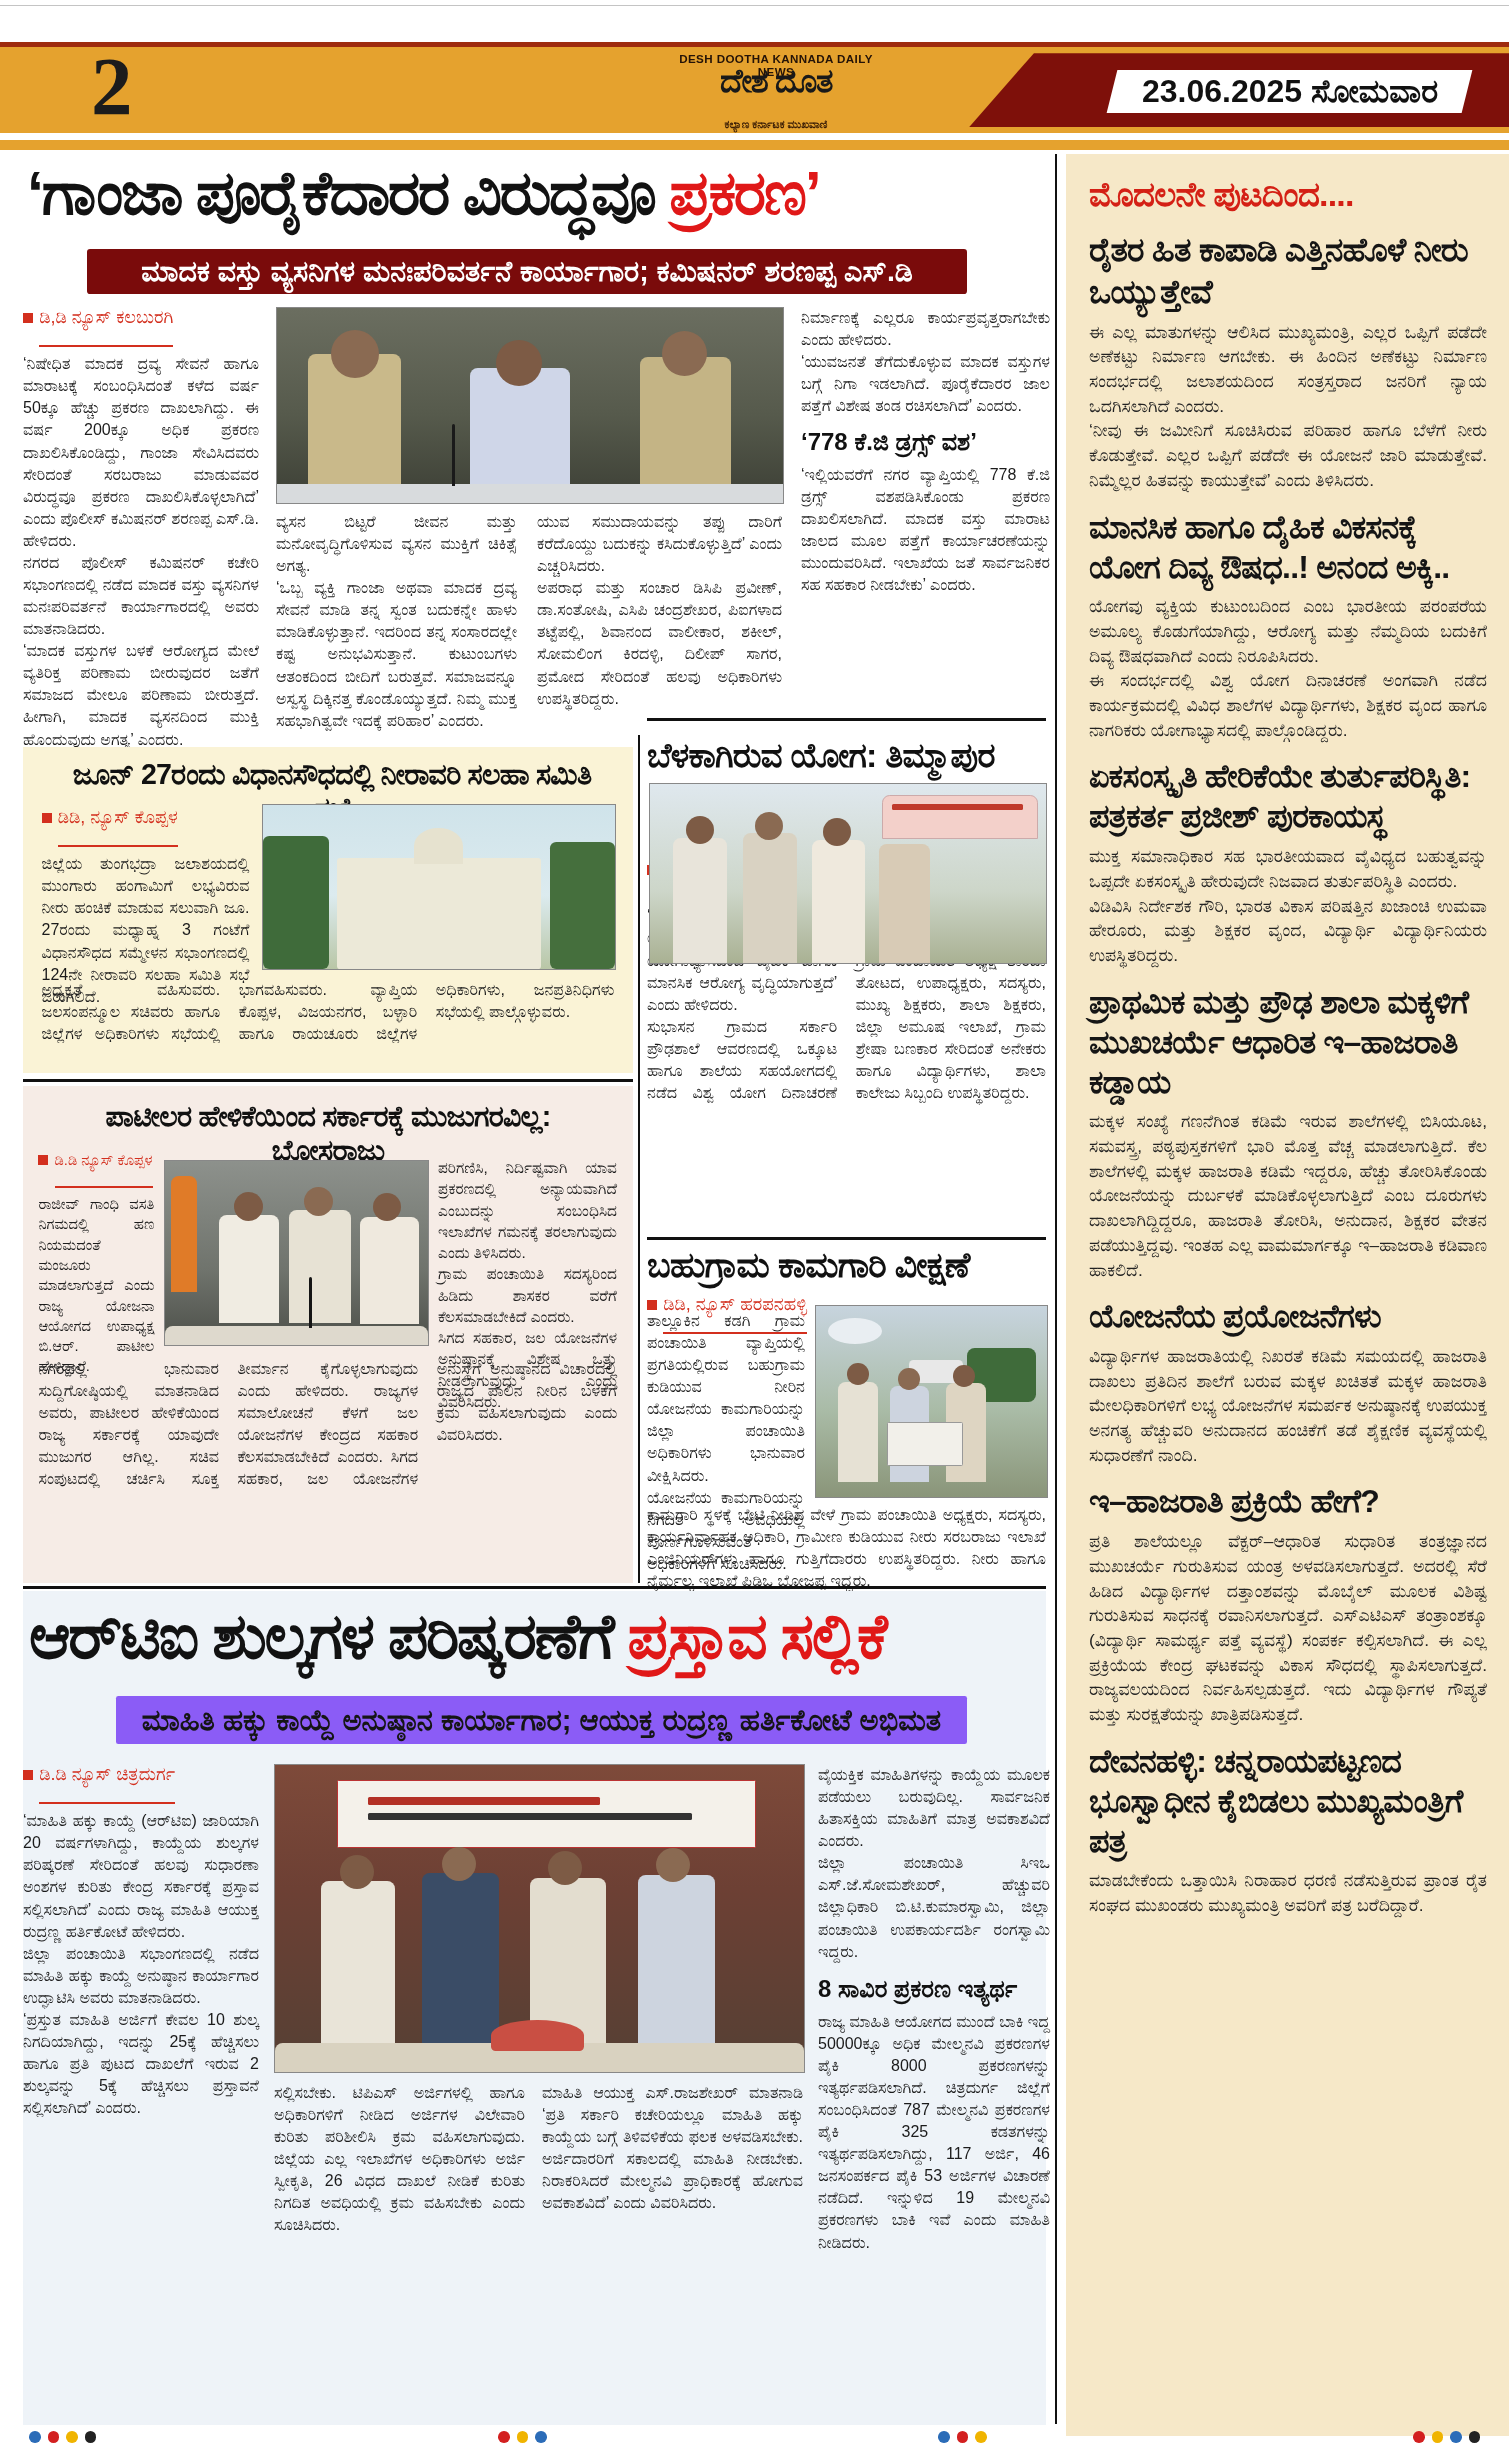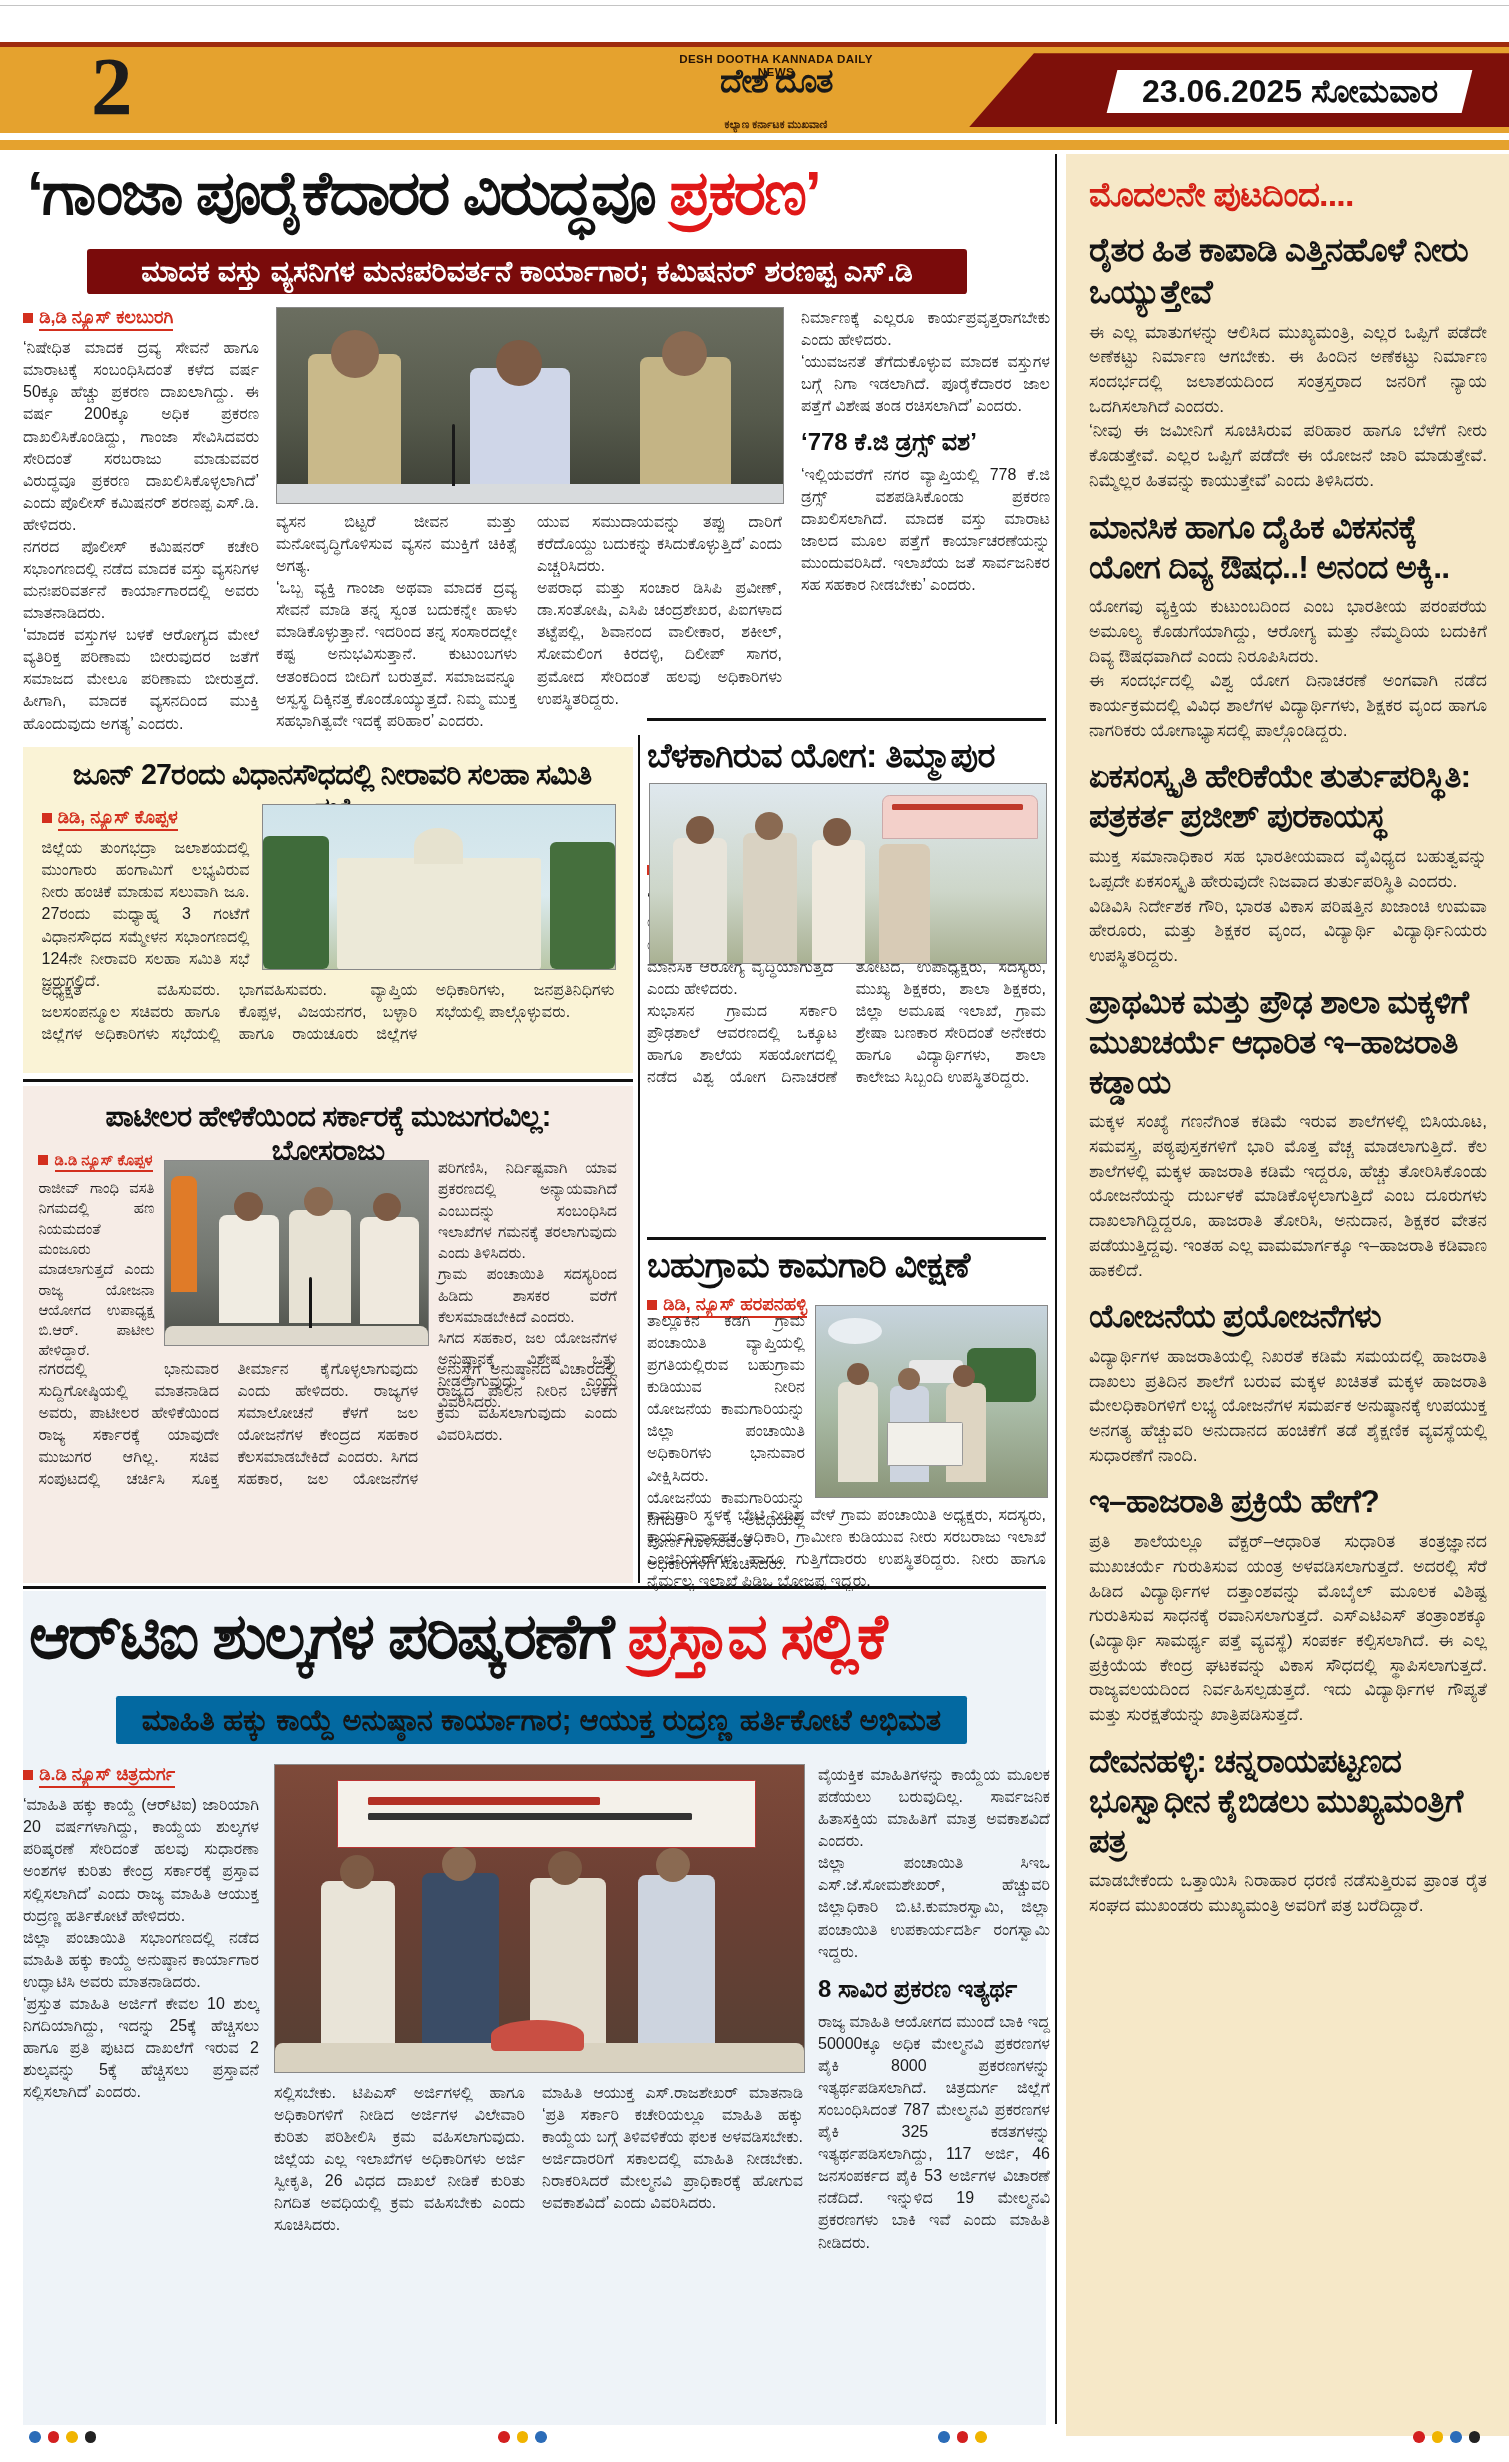--- a/index.html
+++ b/index.html
@@ -1,21 +1,21 @@
 <!DOCTYPE html>
 <html style="font-size:12.4px"><head>
 <meta charset="utf-8">
 <style>
   html,body{margin:0;padding:0;background:#ffffff;}
   #page{position:relative;width:1510px;height:2462px;background:#ffffff;overflow:hidden;
         font-family:"Liberation Sans","DejaVu Sans",sans-serif;color:#161616;}
   .abs{position:absolute;}
   .body{font-size:16px;line-height:1.38;text-align:justify;white-space:pre-line;color:#1b1b1b;}
-  .byline{color:#d32f1e;font-weight:bold;font-size:18px;border-bottom:2.3px solid #d32f1e;
-          display:inline-block;padding-bottom:1px;margin-bottom:6.2px;}
+  .byline{color:#d32f1e;font-weight:normal;font-size:18px;border-bottom:2.3px solid #d32f1e;
+          display:inline-block;padding-bottom:17px;margin-bottom:6.2px;}
   .bysq{display:inline-block;width:10px;height:10px;background:#d32f1e;margin-right:6.2px;}
   .hline{background:#111;height:3.1px;}
   .vline{background:#111;width:2.3px;}
   .photo{position:absolute;overflow:hidden;border:0.8px solid #888;}
   .fig{position:absolute;border-radius:7.7px 7.7px 0 0;}
   .head-mid{font-weight:bold;color:#111;letter-spacing:-0.8px;}
   .side-head{font-weight:bold;font-size:32px;line-height:1.25;color:#151515;margin:14px 0 7.7px 0;letter-spacing:-0.8px;}
   .side-body{font-size:17.4px;line-height:1.42;text-align:justify;white-space:pre-line;color:#222;}
   .dot{width:11.6px;height:11.6px;border-radius:50%;display:inline-block;margin-right:7px;}
   .d-blue{background:#2b6cb8}.d-red{background:#d32020}.d-yel{background:#f0b400}.d-blk{background:#222}
@@ -162,21 +162,21 @@
 ಯೋಜನೆಯ ಕಾಮಗಾರಿಯನ್ನು ನಿಗದಿತ ಅವಧಿಯಲ್ಲಿ ಪೂರ್ಣಗೊಳಿಸುವಂತೆ ಅಧಿಕಾರಿಗಳಿಗೆ ಸೂಚಿಸಿದರು.</div>
     <div class="abs body" style="left:0;top:259px;width:399px;">ಕಾಮಗಾರಿ ಸ್ಥಳಕ್ಕೆ ಭೇಟಿ ನೀಡಿದ ವೇಳೆ ಗ್ರಾಮ ಪಂಚಾಯಿತಿ ಅಧ್ಯಕ್ಷರು, ಸದಸ್ಯರು, ಕಾರ್ಯನಿರ್ವಾಹಕ ಅಧಿಕಾರಿ, ಗ್ರಾಮೀಣ ಕುಡಿಯುವ ನೀರು ಸರಬರಾಜು ಇಲಾಖೆ ಎಂಜಿನಿಯರ್‌ಗಳು ಹಾಗೂ ಗುತ್ತಿಗೆದಾರರು ಉಪಸ್ಥಿತರಿದ್ದರು. ನೀರು ಹಾಗೂ ನೈರ್ಮಲ್ಯ ಇಲಾಖೆ ಪಿಡಿಒ ಬೋಜಪ್ಪ ಇದ್ದರು.</div>
   </div>
 
   <div class="hline abs" style="left:23px;top:1586px;width:1023px;"></div>
   <div class="abs" style="left:23px;top:1591px;width:1023px;height:834px;background:#eef3f8;"></div>
 
   <div class="abs" style="left:29px;top:1600px;width:1019px;height:86px;font-size:63px;font-weight:bold;letter-spacing:-2.3px;white-space:nowrap;">
     <span style="color:#121212;">ಆರ್‌ಟಿಐ ಶುಲ್ಕಗಳ ಪರಿಷ್ಕರಣೆಗೆ </span><span style="color:#e01818;">ಪ್ರಸ್ತಾವ ಸಲ್ಲಿಕೆ</span>
   </div>
-  <div class="abs" style="left:116px;top:1696px;width:851px;height:48px;background:#0369a1;color:#151515;font-weight:bold;font-size:29px;text-align:center;line-height:48px;border-radius:2.3px;">ಮಾಹಿತಿ ಹಕ್ಕು ಕಾಯ್ದೆ ಅನುಷ್ಠಾನ ಕಾರ್ಯಾಗಾರ; ಆಯುಕ್ತ ರುದ್ರಣ್ಣ ಹರ್ತಿಕೋಟೆ ಅಭಿಮತ</div>
+  <div class="abs" style="left:116px;top:1696px;width:851px;height:48px;background:#8b5cf6;color:#151515;font-weight:bold;font-size:29px;text-align:center;line-height:48px;border-radius:2.3px;">ಮಾಹಿತಿ ಹಕ್ಕು ಕಾಯ್ದೆ ಅನುಷ್ಠಾನ ಕಾರ್ಯಾಗಾರ; ಆಯುಕ್ತ ರುದ್ರಣ್ಣ ಹರ್ತಿಕೋಟೆ ಅಭಿಮತ</div>
 
   <div class="abs" style="left:23px;top:1764px;width:1027px;height:656px;">
 
     <div class="photo" style="left:251px;top:0;width:529px;height:307px;background:linear-gradient(180deg,#7e4a3a 0%,#6d4034 40%,#554034 100%);">
       <div class="fig" style="left:62px;top:15.4px;width:417px;height:66px;background:#f4f1ea;border:1.5px solid #b33;border-radius:1.5px;"></div>
       <div class="fig" style="left:93px;top:32px;width:232px;height:7.7px;background:#b33025;border-radius:1.5px;"></div>
       <div class="fig" style="left:93px;top:48px;width:324px;height:7px;background:#333;border-radius:1.5px;"></div>
       <div class="fig" style="left:46px;top:116px;width:74px;height:175px;background:#e9e4d8;"></div>
       <div class="fig" style="left:147px;top:108px;width:77px;height:182px;background:#3a4c66;"></div>
       <div class="fig" style="left:255px;top:113px;width:76px;height:178px;background:#e3ddcf;"></div>

